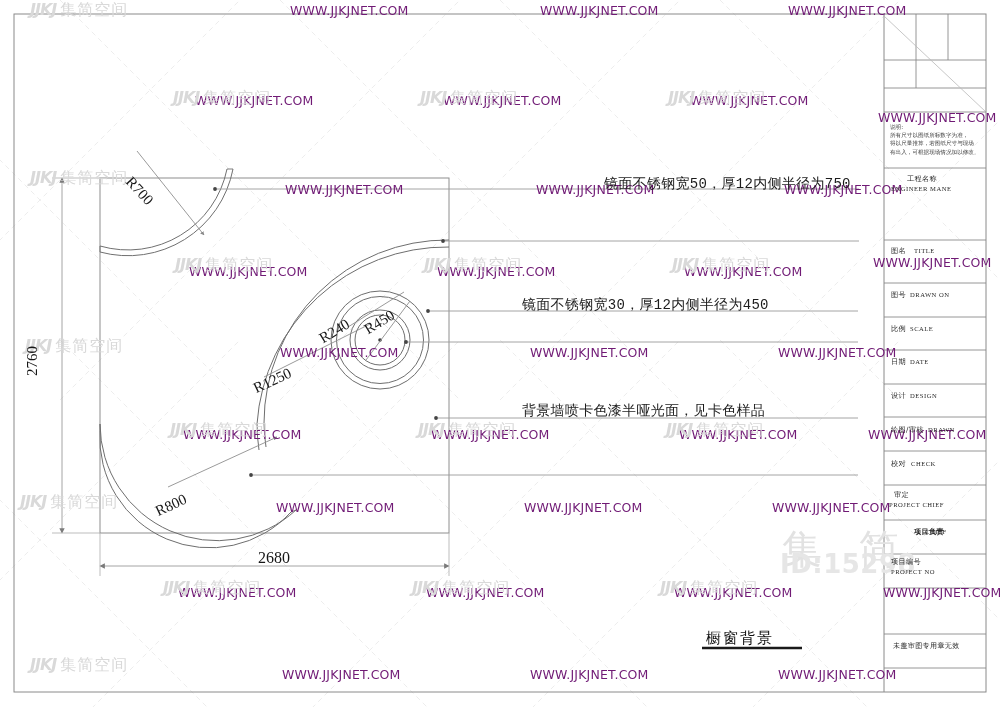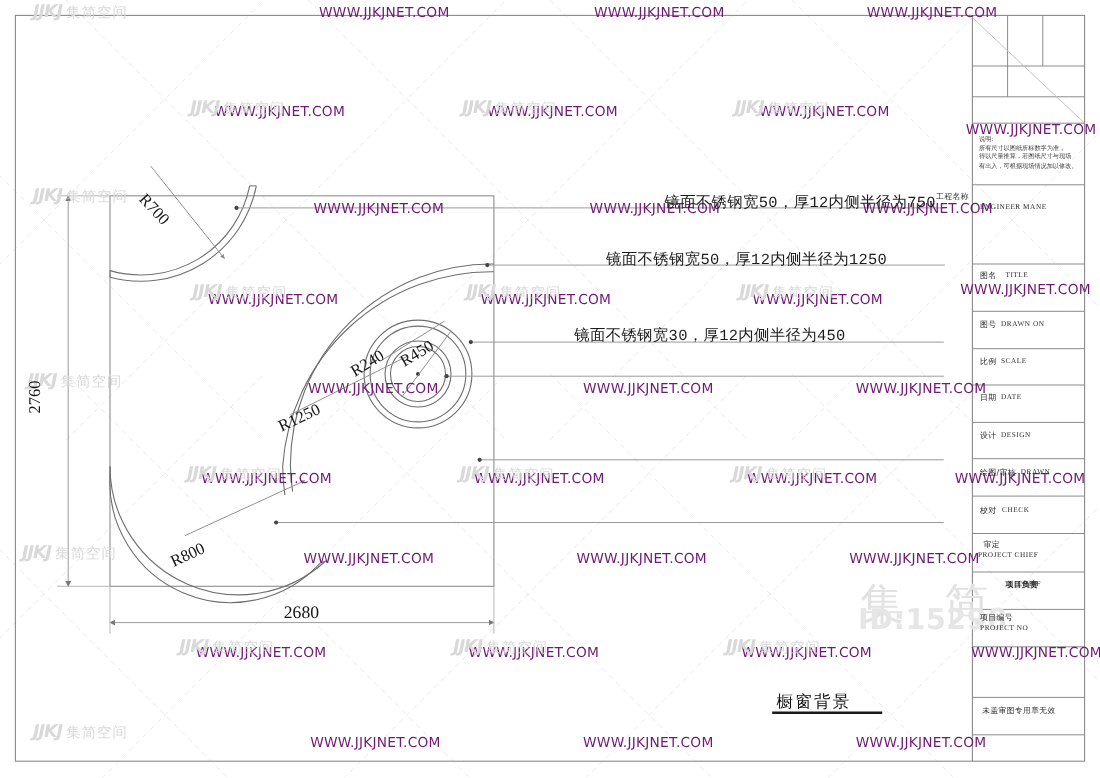--- a/index.html
+++ b/index.html
@@ -49,21 +49,21 @@
     font-size: 16px;
     color: #d9d9d9;
   }
   .wm-logo .jjk {
     font-style: italic;
     font-weight: bold;
     letter-spacing: -1px;
     font-family: "DejaVu Sans", "Liberation Sans", sans-serif;
   }
   .wm-logo .cn {
-    font-size: 13px;
+    font-size: 16px;
     margin-left: 4px;
     letter-spacing: 1px;
   }
   .wm-big {
     position: absolute;
     color: #e2e2e2;
     font-size: 40px;
     letter-spacing: 12px;
     font-family: "DejaVu Sans", "Liberation Sans", sans-serif;
     user-select: none;
@@ -410,33 +410,33 @@
 
   <div class="dim dim-rot" style="left:370px; top:321px; transform:rotate(-31deg);">R450</div>
 
   <div class="dim dim-rot" style="left:160px; top:503px; transform:rotate(-25deg);">R800</div>
 
   <div class="dim" style="left:24px; top:376px; transform:rotate(-90deg); transform-origin:left top;">2760</div>
 
   <div class="dim" style="left:258px; top:549px; font-size:16px;">2680</div>
 
   <div class="note" style="left:604px; top:175px;">镜面不锈钢宽50，厚12内侧半径为750</div>
-  <div class="note" style="left:551px; top:227px;">镜面不锈钢宽50，厚12内侧半径为1250</div>
   <div class="note" style="left:522px; top:296px;">镜面不锈钢宽30，厚12内侧半径为450</div>
+  <div class="note" style="left:522px; top:402px;">背景墙喷卡色漆半哑光面，见卡色样品</div>
 
   <div class="sheet-title" style="left:706px; top:629px;">橱窗背景</div>
 
   <div class="tb-note" style="left:890px; top:123px;">
     <div>说明:</div>
     <div>所有尺寸以图纸所标数字为准，</div>
     <div>得以尺量推算，若图纸尺寸与现场</div>
     <div>有出入，可根据现场情况加以修改。</div>
   </div>
 
-  <div class="tb-cell tb-cn" style="left:851px; top:174px;">工程名称</div>
+  <div class="tb-cell tb-cn" style="left:907px; top:174px;">工程名称</div>
   <div class="tb-cell tb-en" style="left:891px; top:185px;">ENGINEER MANE</div>
 
   <div class="tb-cell tb-cn" style="left:891px; top:246px;">图名</div>
   <div class="tb-cell tb-en" style="left:914px; top:247px;">TITLE</div>
 
   <div class="tb-cell tb-cn" style="left:891px; top:290px;">图号</div>
   <div class="tb-cell tb-en" style="left:910px; top:291px;">DRAWN ON</div>
 
   <div class="tb-cell tb-cn" style="left:891px; top:324px;">比例</div>
   <div class="tb-cell tb-en" style="left:910px; top:325px;">SCALE</div>

